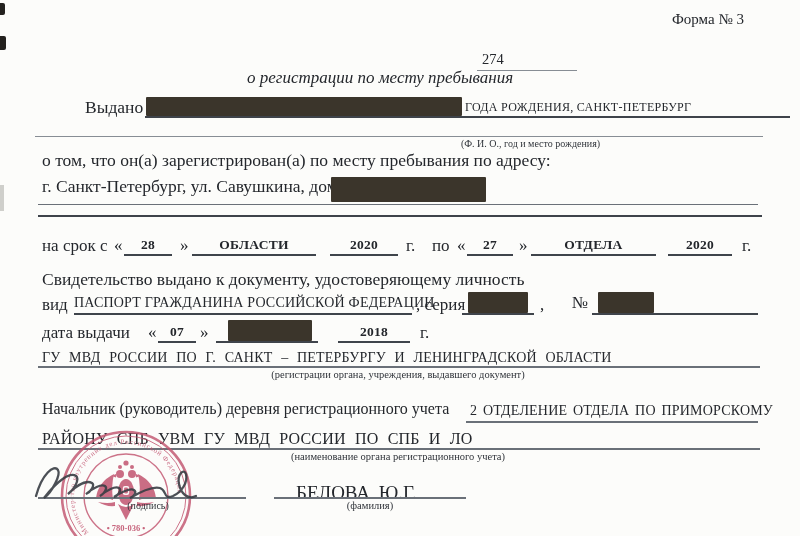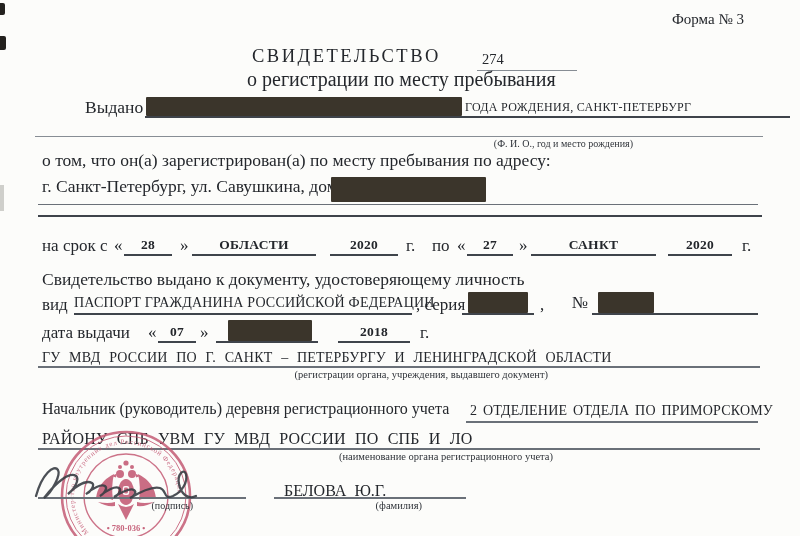--- a/index.html
+++ b/index.html
@@ -4,51 +4,50 @@
 <style>
   html,body { margin:0; padding:0; background:#e8e8e6; }
   #page {
     position:relative; width:800px; height:536px; margin:0 auto;
     background:#fcfcfa; overflow:hidden;
     font-family:"Liberation Serif", serif; color:#24272c;
   }
   .abs { position:absolute; white-space:nowrap; }
   .lbl { font-size:17px; }
   .body-text { font-size:17.5px; }
-  .cap { font-size:10px; color:#30343a; text-align:right; white-space:nowrap; }
+  .cap { font-size:10px; color:#30343a; text-align:center; white-space:nowrap; }
   .rule  { background:#3e434a; height:2px; }
   .rule1 { background:#6a7078; height:1.5px; }
   .rule-th { background:#878d94; height:1px; }
   .redact { background:#3b352b; border-radius:1px; }
   .blank {
     border-bottom:2px solid #3f444b; height:19px; line-height:19px;
     text-align:center; font-weight:bold; font-size:13.5px; letter-spacing:.3px;
   }
   .blank-plain {
     border-bottom:2px solid #3f444b; height:19px; line-height:18px;
     text-align:center; font-size:14px; letter-spacing:.2px;
   }
   .caps14 { font-size:14px; letter-spacing:.2px; }
   .title { font-size:18.5px; letter-spacing:2.5px; }
-  .subtitle { font-size:20px; }
+  .subtitle { font-size:17px;font-style:italic; }
   .bold-suffix { font-size:12px; font-weight:normal; letter-spacing:.3px; }
   .artifact { background:#23211e; border-radius:0 2px 2px 0; }
 </style>
 </head>
 <body>
 
 <div id="page">
 
   <div class="abs artifact" style="left:0;top:3px;width:5px;height:12px"></div>
   <div class="abs artifact" style="left:0;top:36px;width:6px;height:14px"></div>
   <div class="abs" style="left:0;top:185px;width:4px;height:26px;background:#cfcfcb"></div>
 
   <div class="abs" style="left:672px;top:11px;font-size:15px">Форма № 3</div>
 
-  <div class="abs title" style="left:252px;top:46px">СВИДЕТЕЛЬСТВО</div>
   <div class="abs" style="left:482px;top:51px;font-size:14.5px">274</div>
   <div class="abs rule-th" style="left:477px;top:70px;width:100px"></div>
   <div class="abs subtitle" style="left:247px;top:68px">о регистрации по месту пребывания</div>
 
   <div class="abs body-text" style="left:85px;top:97px">Выдано</div>
   <div class="abs redact" style="left:146px;top:97px;width:316px;height:19px"></div>
   <div class="abs bold-suffix" style="left:465px;top:100px">ГОДА РОЖДЕНИЯ, САНКТ-ПЕТЕРБУРГ</div>
   <div class="abs rule" style="left:145px;top:116px;width:645px"></div>
 
   <div class="abs rule-th" style="left:35px;top:136px;width:728px"></div>
@@ -66,21 +65,21 @@
   <div class="abs lbl" style="left:114px;top:236px">«</div>
   <div class="abs blank" style="left:124px;top:235px;width:48px">28</div>
   <div class="abs lbl" style="left:180px;top:236px">»</div>
   <div class="abs blank" style="left:192px;top:235px;width:124px">ОБЛАСТИ</div>
   <div class="abs blank" style="left:330px;top:235px;width:68px">2020</div>
   <div class="abs lbl" style="left:406px;top:236px">г.</div>
   <div class="abs lbl" style="left:432px;top:236px">по</div>
   <div class="abs lbl" style="left:457px;top:236px">«</div>
   <div class="abs blank" style="left:467px;top:235px;width:46px">27</div>
   <div class="abs lbl" style="left:519px;top:236px">»</div>
-  <div class="abs blank" style="left:531px;top:235px;width:125px">САНКТ</div>
+  <div class="abs blank" style="left:531px;top:235px;width:125px">ОТДЕЛА</div>
   <div class="abs blank" style="left:668px;top:235px;width:64px">2020</div>
   <div class="abs lbl" style="left:742px;top:236px">г.</div>
 
   <div class="abs body-text" style="left:42px;top:269px">Свидетельство выдано к документу, удостоверяющему личность</div>
 
   <div class="abs lbl" style="left:42px;top:295px">вид</div>
   <div class="abs blank-plain" style="left:74px;top:294px;width:338px">ПАСПОРТ ГРАЖДАНИНА РОССИЙСКОЙ ФЕДЕРАЦИИ</div>
   <div class="abs lbl" style="left:416px;top:295px">, серия</div>
   <div class="abs blank-plain" style="left:462px;top:294px;width:72px"></div>
   <div class="abs redact" style="left:468px;top:292px;width:60px;height:21px"></div>
@@ -143,17 +142,17 @@
       <rect x="-2" y="-6.6" width="4" height="6" rx="1.4" fill="#c25570"></rect>
     </g>
   </svg>
 
   <div class="abs rule1" style="left:38px;top:497px;width:208px"></div>
   <svg class="abs" style="left:30px;top:458px" width="230" height="56" viewBox="0 0 230 56">
     <path d="M 6 38 C 12 16 24 6 28 12 C 31 17 22 34 14 40 C 28 22 40 14 46 18 C 50 21 44 32 38 36 C 48 26 57 22 62 25 C 65 27 61 34 56 36 C 63 30 71 26 75 28 C 78 30 74 36 70 38 C 77 32 85 28 89 30 C 92 32 88 38 84 39 C 92 34 100 30 104 32 C 107 34 104 39 100 40 C 110 34 122 28 130 30 C 137 32 133 42 143 38 C 152 34 158 24 156 16 C 154 10 147 16 149 26 C 151 36 158 42 166 38" fill="none" stroke="#383d44" stroke-width="2.3" stroke-linecap="round" opacity="0.9"></path>
   </svg>
   <div class="abs cap" style="left:103px;top:500px;width:90px">(подпись)</div>
 
-  <div class="abs" style="left:284px;top:482px;font-size:16px;word-spacing:4px">БЕЛОВА Ю.Г.</div>
+  <div class="abs" style="left:296px;top:482px;font-size:19px;word-spacing:4px">БЕЛОВА Ю.Г.</div>
   <div class="abs rule1" style="left:274px;top:497px;width:192px"></div>
   <div class="abs cap" style="left:318px;top:500px;width:104px;font-size:10.5px">(фамилия)</div>
 
 </div>
 
 </body></html>

